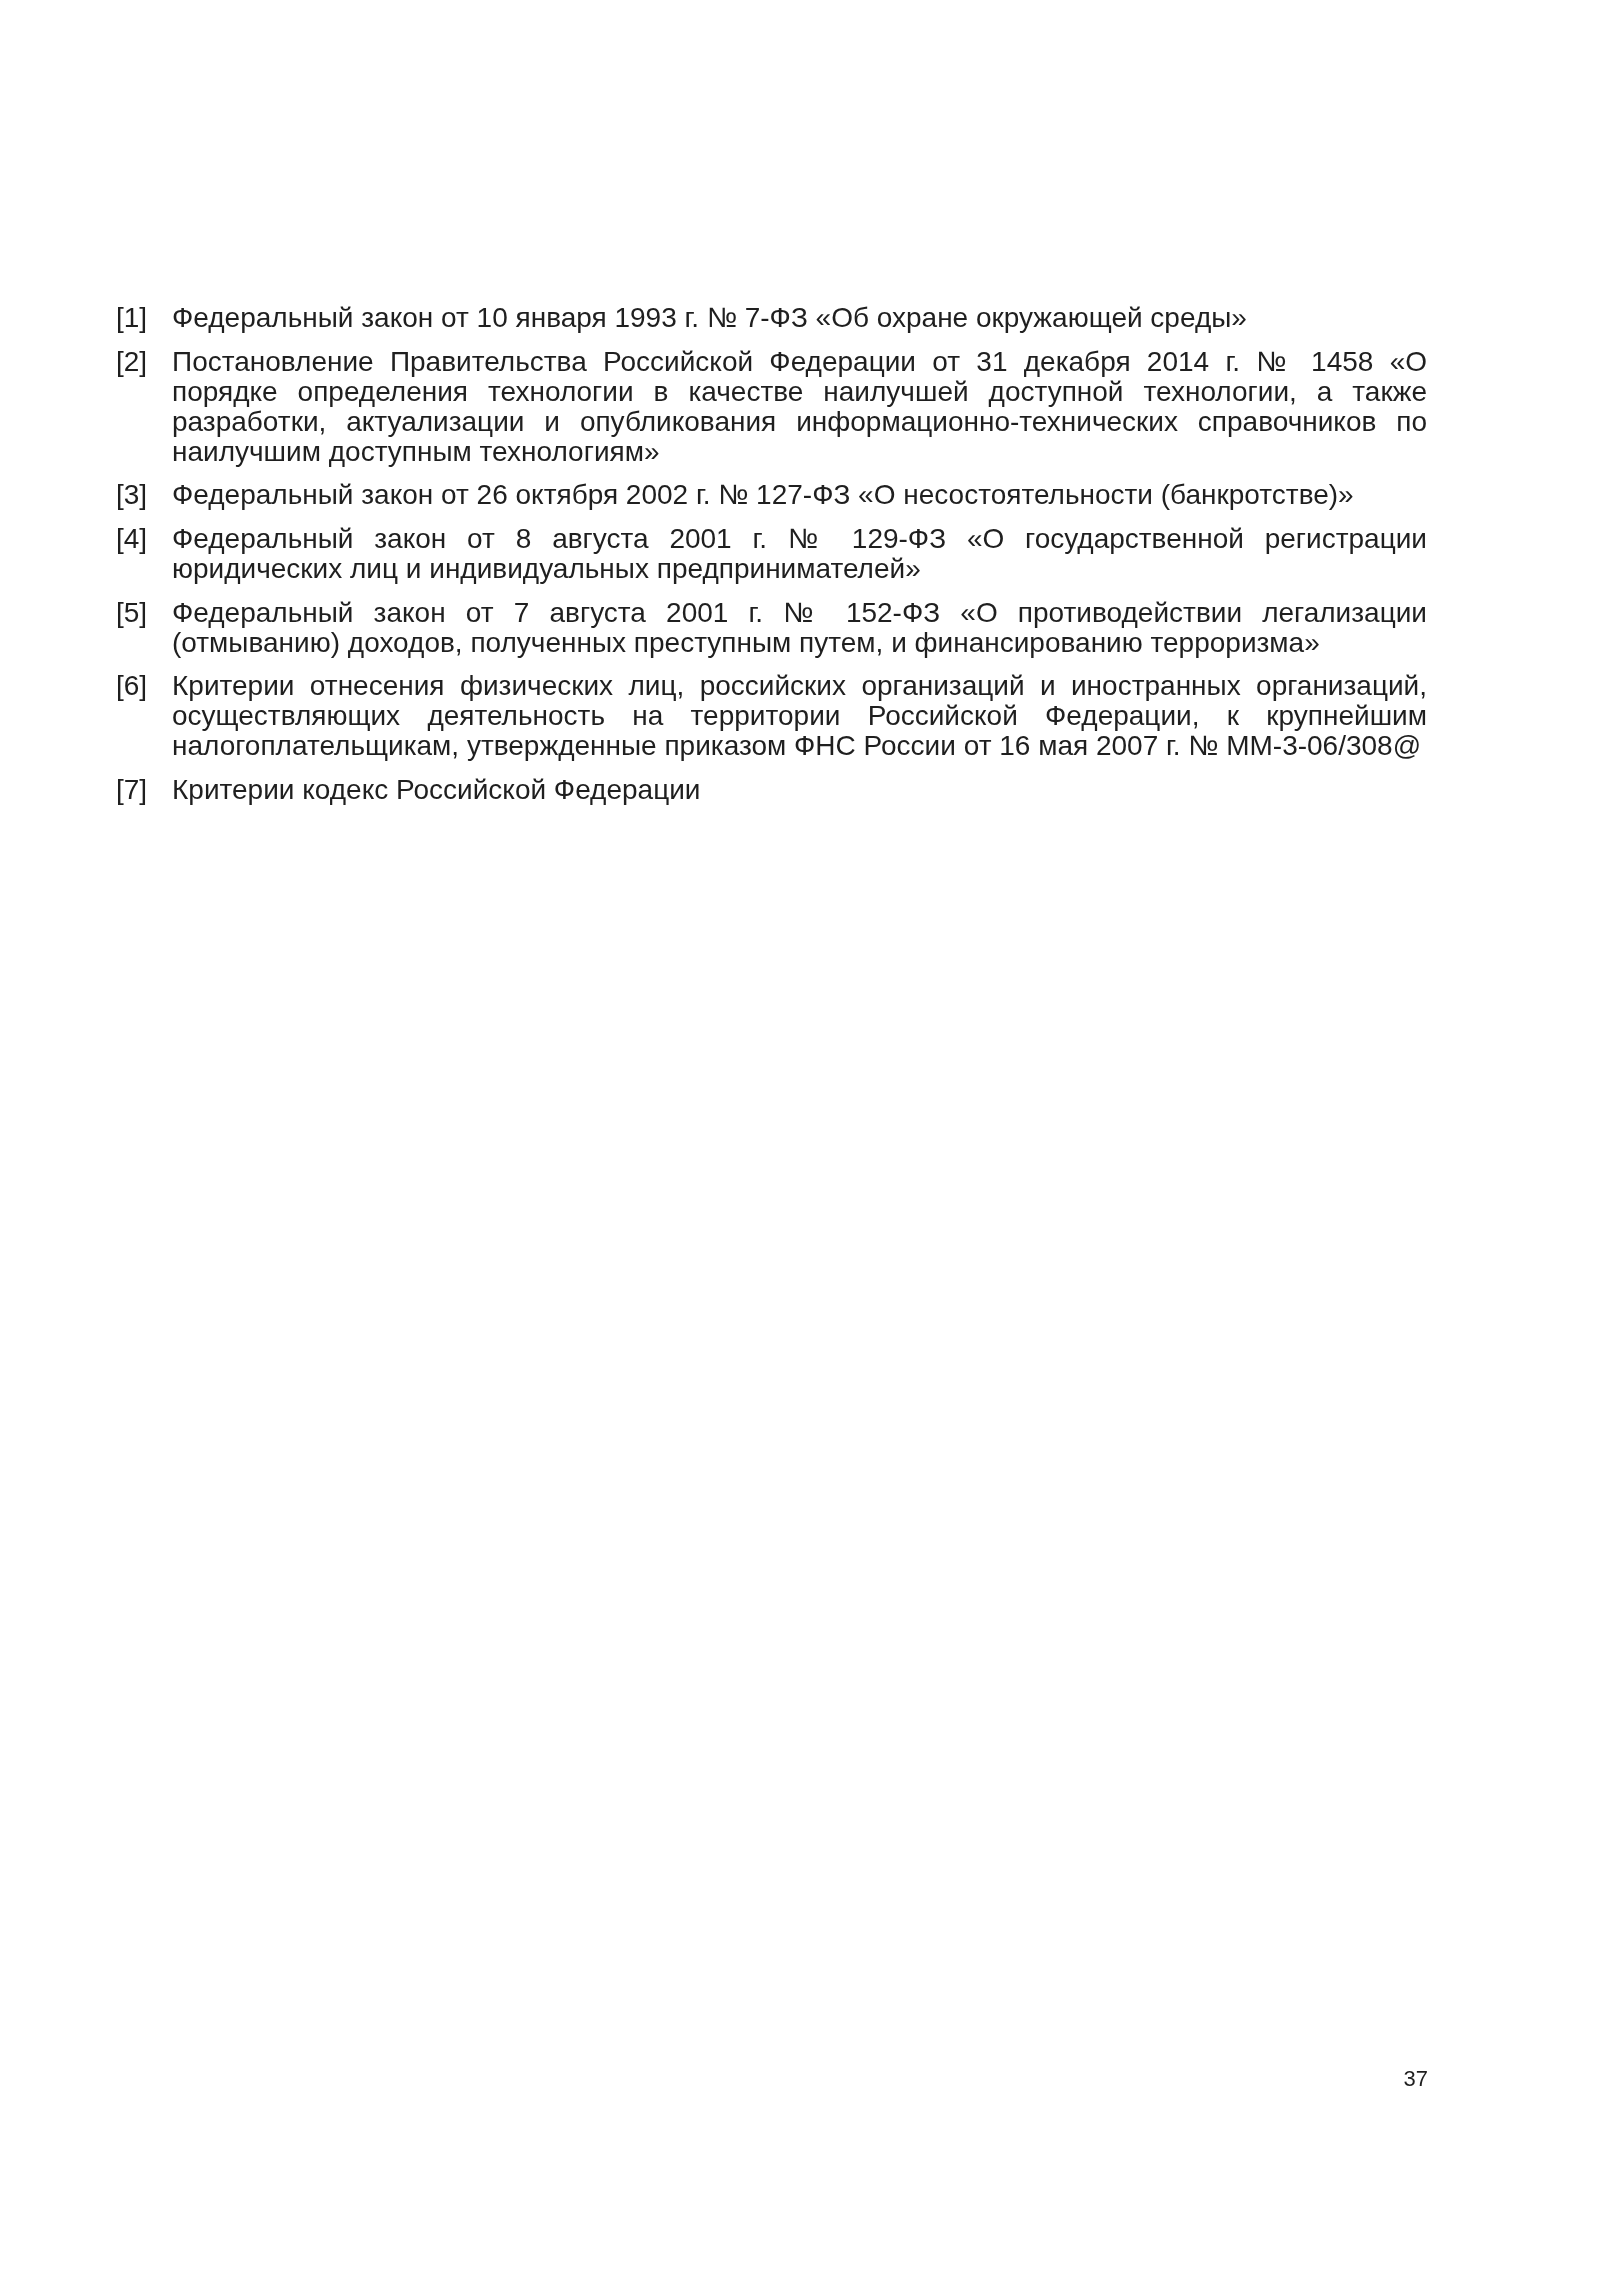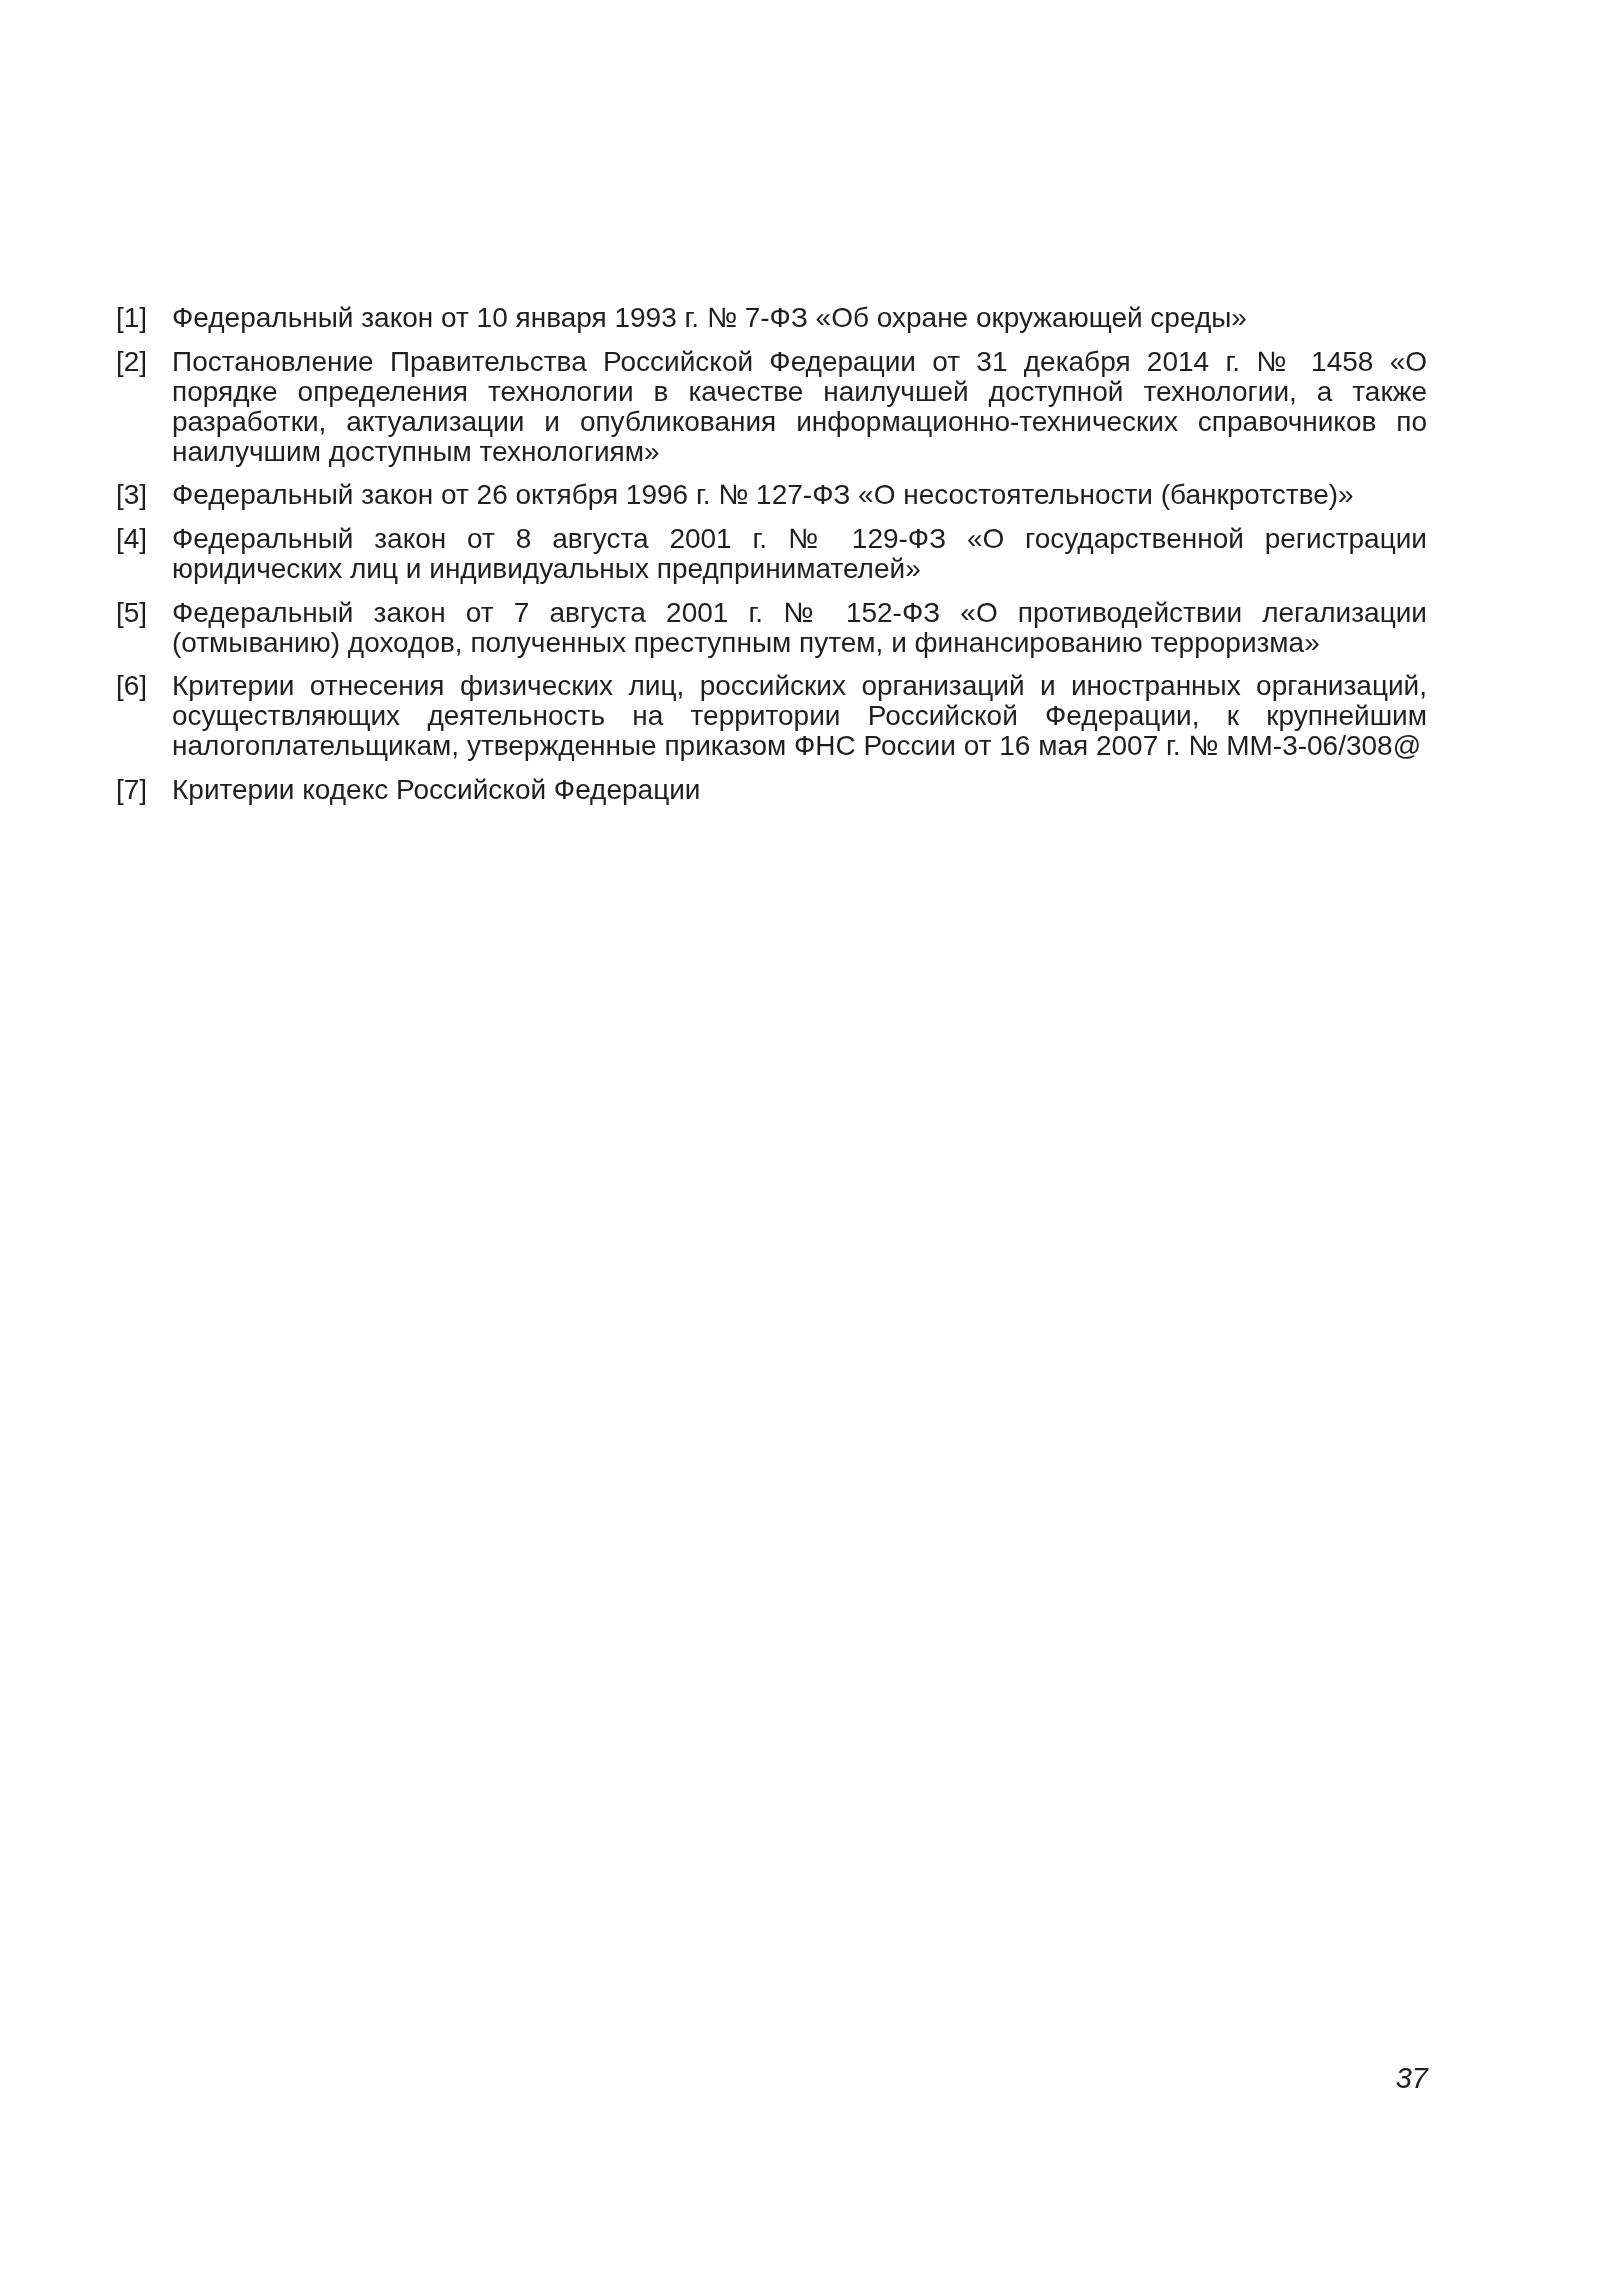--- a/index.html
+++ b/index.html
@@ -57,23 +57,22 @@
   .entry-text {
     text-align: justify;
     text-justify: inter-word;
   }
   .page-number {
     position: absolute;
     top: 2062px;
     left: 116px;
     right: 193px;
     text-align: right;
-    font-size: 29px;
+    font-size: 22px;
     line-height: 33px;
-    font-style: italic;
   }
 </style>
 </head>
 <body>
 
 <div class="page">
 
 
 
   <div class="bib">
@@ -83,21 +82,21 @@
       <span class="entry-text">Федеральный закон от 10 января 1993 г. № 7-ФЗ «Об охране окружающей среды»</span>
     </div>
 
     <div class="entry">
       <span class="entry-num">[2]</span>
       <span class="entry-text">Постановление Правительства Российской Федерации от 31 декабря 2014 г. № 1458 «О порядке определения технологии в качестве наилучшей доступной технологии, а также разработки, актуализации и опубликования информационно-технических справочников по наилучшим доступным технологиям»</span>
     </div>
 
     <div class="entry">
       <span class="entry-num">[3]</span>
-      <span class="entry-text">Федеральный закон от 26 октября 1996 г. № 127-ФЗ «О несостоятельности (банкротстве)»</span>
+      <span class="entry-text">Федеральный закон от 26 октября 2002 г. № 127-ФЗ «О несостоятельности (банкротстве)»</span>
     </div>
 
     <div class="entry">
       <span class="entry-num">[4]</span>
       <span class="entry-text">Федеральный закон от 8 августа 2001 г. № 129-ФЗ «О государственной регистрации юридических лиц и индивидуальных предпринимателей»</span>
     </div>
 
     <div class="entry">
       <span class="entry-num">[5]</span>
       <span class="entry-text">Федеральный закон от 7 августа 2001 г. № 152-ФЗ «О противодействии легализации (отмыванию) доходов, полученных преступным путем, и финансированию терроризма»</span>

